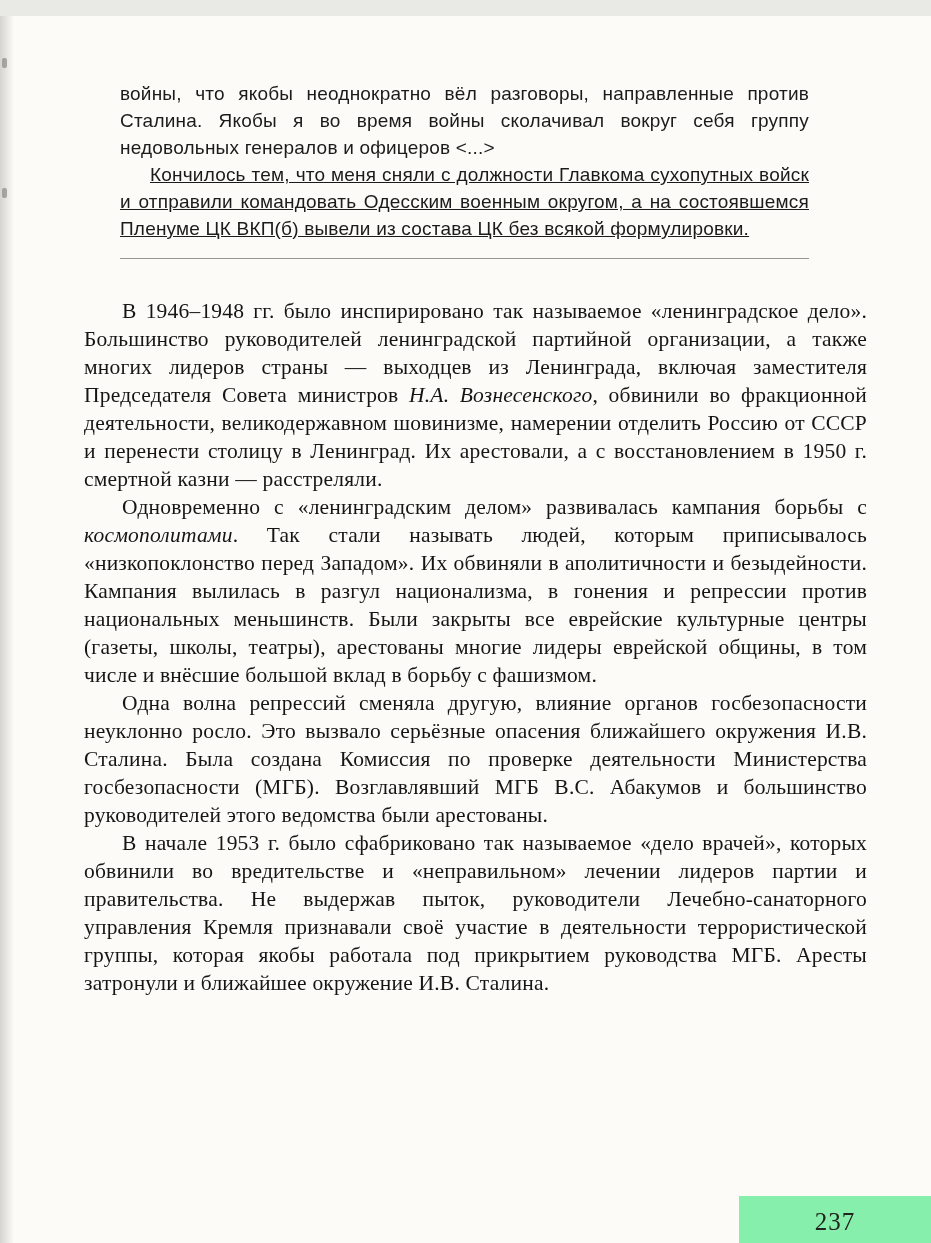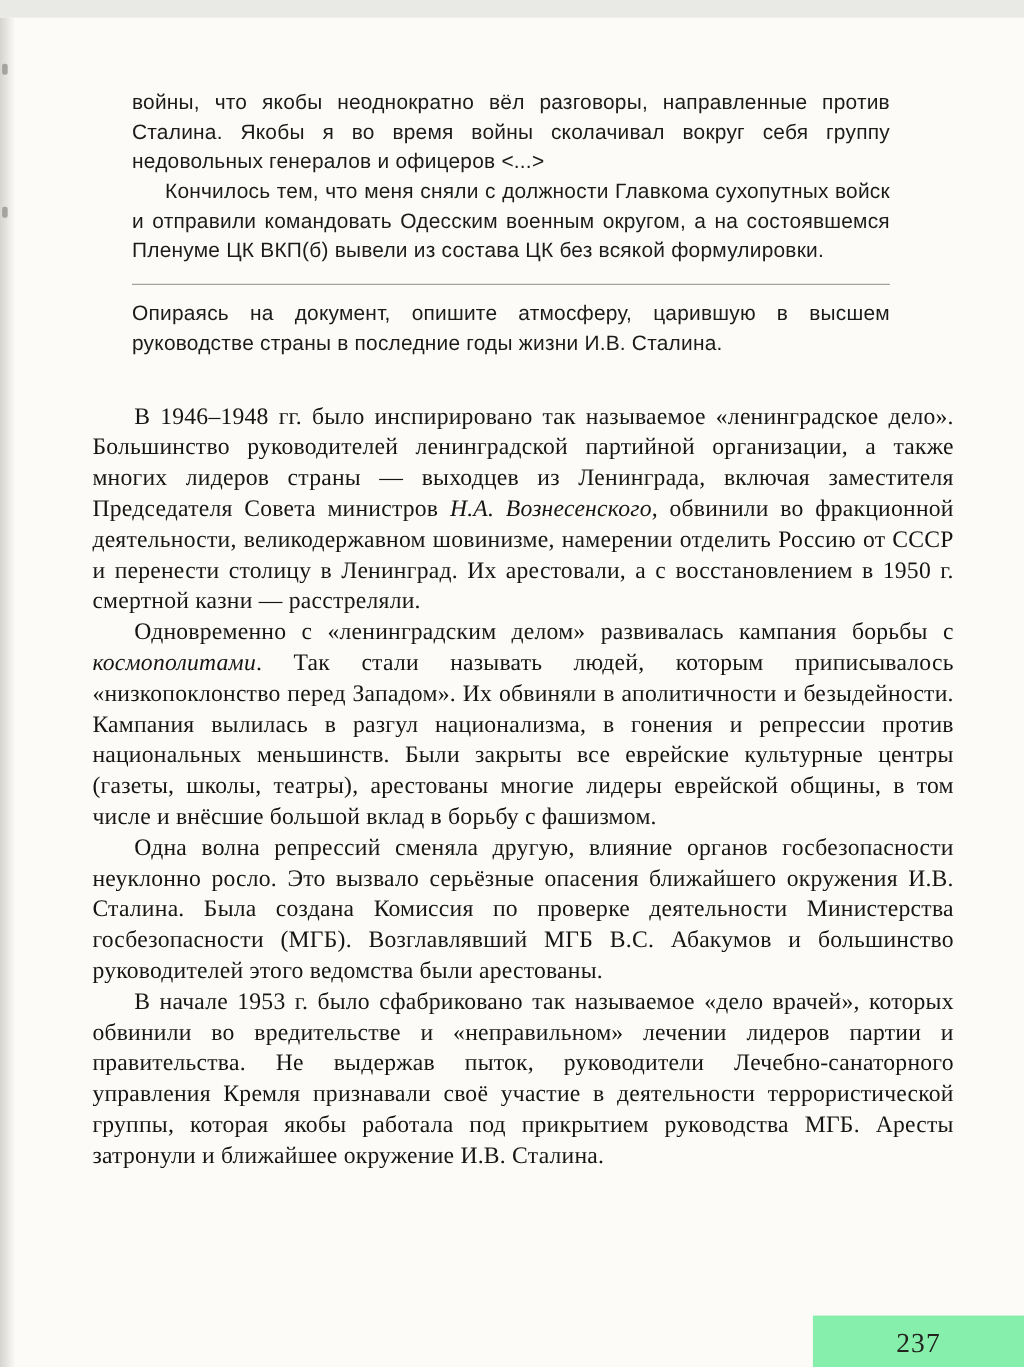--- a/index.html
+++ b/index.html
@@ -45,21 +45,21 @@
   .quote-block {
     margin: 0 122px 0 120px;
     font-family: "Liberation Sans", sans-serif;
     font-size: 19px;
     letter-spacing: 0.2px;
     line-height: 27px;
     text-align: justify;
     color: #1b1b1b;
   }
   .quote-block p { margin: 0; }
-  .quote-block p.indented { text-indent: 30px; }
+  .quote-block p.indented { text-indent: 30px; text-decoration: underline; }
 
   .divider {
     margin: 16px 122px 0 120px;
     border: none;
     border-top: 1.5px solid #98988f;
     height: 0;
   }
 
   .task-block {
     margin: 13px 122px 0 120px;
@@ -118,23 +118,20 @@
 
   <div class="content">
 
     <div class="quote-block">
       <p>войны, что якобы неоднократно вёл разговоры, направленные против Сталина. Якобы я во время войны сколачивал вокруг себя группу недовольных генералов и офицеров &lt;...&gt;</p>
       <p class="indented">Кончилось тем, что меня сняли с должности Главкома сухопутных войск и отправили командовать Одесским военным округом, а на состоявшемся Пленуме ЦК ВКП(б) вывели из состава ЦК без всякой формулировки.</p>
     </div>
 
     <hr class="divider">
 
-    <div class="task-block">
-      <p>Опираясь на документ, опишите атмосферу, царившую в высшем руководстве страны в последние годы жизни И.В. Сталина.</p>
-    </div>
 
     <div class="body-text">
 
       <p><span>В 1946–1948 гг. было инспирировано так называемое «ленинградское дело». Большинство руководителей ленинградской партийной организации, а также многих лидеров страны — выходцев из Ленинграда, включая заместителя Председателя Совета министров </span><span class="italic">Н.А. Вознесенского</span><span>, обвинили во фракционной деятельности, великодержавном шовинизме, намерении отделить Россию от СССР и перенести столицу в Ленинград. Их арестовали, а с восстановлением в 1950 г. смертной казни — расстреляли.</span></p>
 
       <p><span>Одновременно с «ленинградским делом» развивалась кампания борьбы с </span><span class="italic">космополитами</span><span>. Так стали называть людей, которым приписывалось «низкопоклонство перед Западом». Их обвиняли в аполитичности и безыдейности. Кампания вылилась в разгул национализма, в гонения и репрессии против национальных меньшинств. Были закрыты все еврейские культурные центры (газеты, школы, театры), арестованы многие лидеры еврейской общины, в том числе и внёсшие большой вклад в борьбу с фашизмом.</span></p>
 
       <p><span>Одна волна репрессий сменяла другую, влияние органов госбезопасности неуклонно росло. Это вызвало серьёзные опасения ближайшего окружения И.В. Сталина. Была создана Комиссия по проверке деятельности Министерства госбезопасности (МГБ). Возглавлявший МГБ В.С. Абакумов и большинство руководителей этого ведомства были арестованы.</span></p>
 
       <p><span>В начале 1953 г. было сфабриковано так называемое «дело врачей», которых обвинили во вредительстве и «неправильном» лечении лидеров партии и правительства. Не выдержав пыток, руководители Лечебно-санаторного управления Кремля признавали своё участие в деятельности террористической группы, которая якобы работала под прикрытием руководства МГБ. Аресты затронули и ближайшее окружение И.В. Сталина.</span></p>

